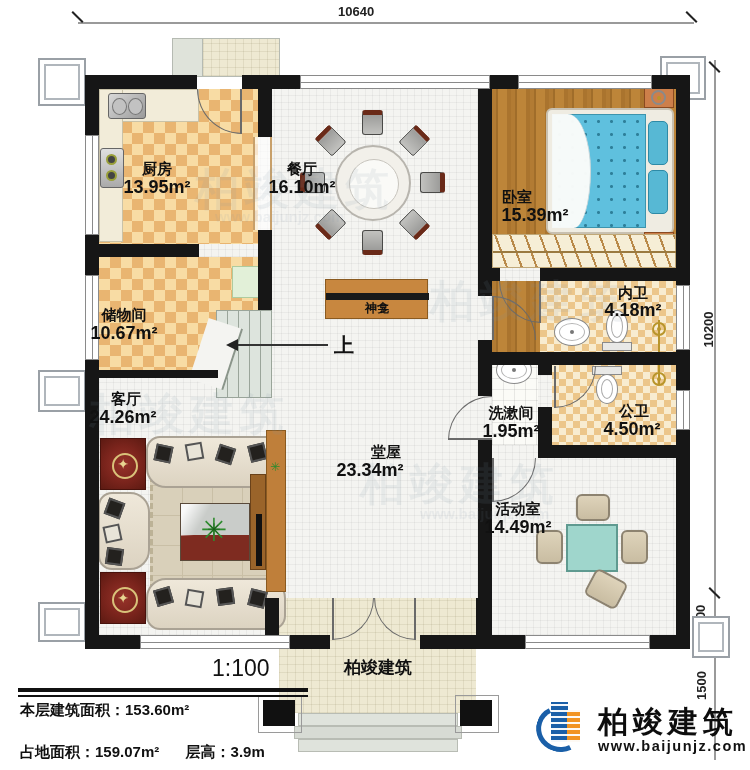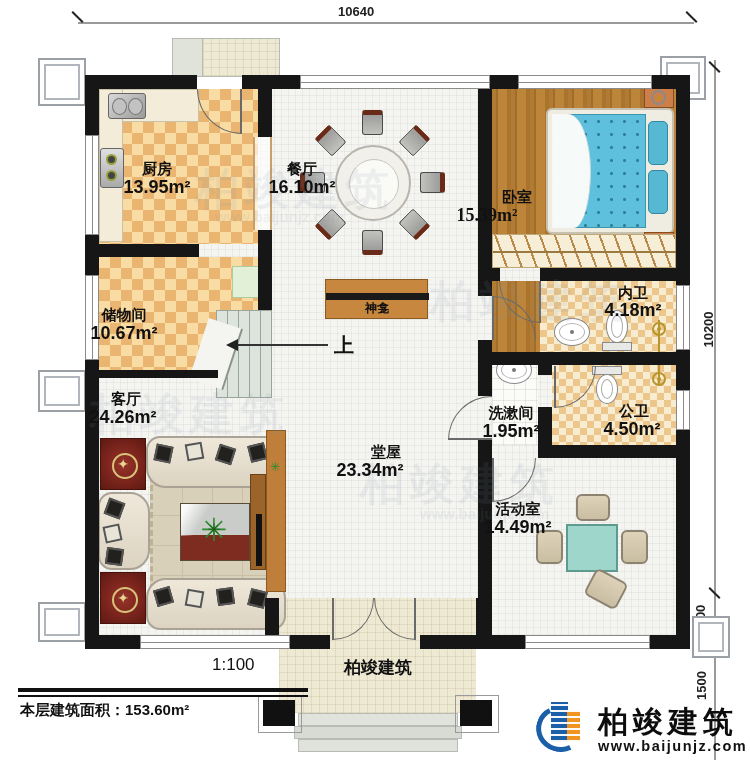--- a/index.html
+++ b/index.html
@@ -59,21 +59,21 @@
   .sink{position:absolute;background:#fff;border:1.5px solid #8a8a8a;border-radius:50%;box-sizing:border-box;}
   .sink::before{content:'';position:absolute;inset:4px;border:1px solid #b5b5b5;border-radius:50%;}
   .sink::after{content:'';position:absolute;left:50%;top:50%;width:4px;height:4px;margin:-2px;background:#777;border-radius:50%;}
   .gold-ring{position:absolute;border:2.5px solid #b8952a;border-radius:50%;box-sizing:border-box;}
   .gold-ring::after{content:'';position:absolute;left:50%;top:50%;width:4px;height:4px;margin:-2px;background:#b8952a;border-radius:50%;}
   
   .wm{position:absolute;color:#7f93a6;font-weight:700;opacity:.11;pointer-events:none;white-space:nowrap;letter-spacing:6px;}
   .wm-s{position:absolute;color:#7f93a6;font-weight:700;opacity:.10;pointer-events:none;white-space:nowrap;}
   
   .title-cn{position:absolute;font-size:37px;font-weight:700;letter-spacing:3px;}
-  .title-scale{position:absolute;font-size:17px;font-weight:400;}
+  .title-scale{position:absolute;font-size:23px;font-weight:400;}
   .stat{position:absolute;font-size:15px;font-weight:700;white-space:nowrap;}
   
   .logo-text{position:absolute;font-size:30px;font-weight:800;letter-spacing:5px;color:#0d0d0d;}
   .logo-site{position:absolute;font-size:14.5px;font-weight:700;letter-spacing:1.5px;color:#111;}
   .bld{position:absolute;background-image:repeating-linear-gradient(0deg,rgba(255,255,255,.95) 0 2px,transparent 2px 6px);}
 </style>
 </head>
 <body>
 
 <div id="plan">
@@ -291,21 +291,21 @@
   <div class="wm" style="left:360px;top:455px;font-size:44px;">柏竣建筑</div>
   <div class="wm" style="left:90px;top:385px;font-size:44px;">柏竣建筑</div>
   <div class="wm-s" style="left:420px;top:505px;font-size:15px;">www.baijunjz.com</div>
   <div class="wm-s" style="left:215px;top:208px;font-size:15px;">www.baijunjz.com</div>
 
   <div class="rname" style="left:157px;top:160px;">厨房</div>
   <div class="rarea" style="left:157px;top:177px;">13.95m²</div>
   <div class="rname" style="left:302px;top:160px;">餐厅</div>
   <div class="rarea" style="left:302px;top:177px;">16.10m²</div>
   <div class="rname" style="left:517px;top:188px;">卧室</div>
-  <div class="rarea" style="left:487px;top:205px;font-family:Liberation Serif, serif;">15.39m²</div>
+  <div class="rarea" style="left:535px;top:205px;">15.39m²</div>
   <div class="rname" style="left:124px;top:306px;">储物间</div>
   <div class="rarea" style="left:124px;top:323px;">10.67m²</div>
   <div class="rname" style="left:633px;top:284px;">内卫</div>
   <div class="rarea" style="left:633px;top:300px;">4.18m²</div>
   <div class="rname" style="left:511px;top:404px;">洗漱间</div>
   <div class="rarea" style="left:511px;top:421px;">1.95m²</div>
   <div class="rname" style="left:634px;top:402px;">公卫</div>
   <div class="rarea" style="left:632px;top:419px;">4.50m²</div>
   <div class="rname" style="left:126px;top:390px;">客厅</div>
   <div class="rarea" style="left:123px;top:407px;">24.26m²</div>
@@ -314,20 +314,25 @@
   <div class="rname" style="left:518px;top:500px;">活动室</div>
   <div class="rarea" style="left:518px;top:517px;">14.49m²</div>
   <div class="rname" style="left:378px;top:656px;font-size:17px;">柏竣建筑</div>
 
   <div class="title-scale" style="left:212px;top:655px;">1:100</div>
   <div class="abs" style="left:18px;top:688px;width:290px;height:4px;background:#111;"></div>
   <div class="abs" style="left:18px;top:695px;width:290px;height:1.5px;background:#111;"></div>
   <div class="stat" style="left:20px;top:701px;text-align:right;">
     <span>本层建筑面积：</span><span>153.60m²</span>
   </div>
+  <div class="stat" style="left:20px;top:743px;">
+    <span>占地面积：</span><span>159.07m²</span>
+    <span style="display:inline-block;width:18px;"></span>
+    <span>层高：</span><span>3.9m</span>
+  </div>
 
   <div class="abs" style="left:536px;top:698px;width:54px;height:60px;">
     <div class="abs" style="left:0px;top:8px;width:48px;height:46px;border:5px solid #1a5fa8;border-radius:50%;border-top-color:transparent;border-right-color:transparent;transform:rotate(18deg);box-sizing:border-box;"></div>
     <div class="bld" style="left:15px;top:4px;width:17px;height:40px;background-color:#1a5fa8;"></div>
     <div class="bld" style="left:31px;top:12px;width:13px;height:32px;background-color:#f29422;"></div>
   </div>
   <div class="logo-text" style="left:598px;top:702px;">柏竣建筑</div>
   <div class="logo-site" style="left:598px;top:738px;">www.baijunjz.com</div>
 
 </div>

